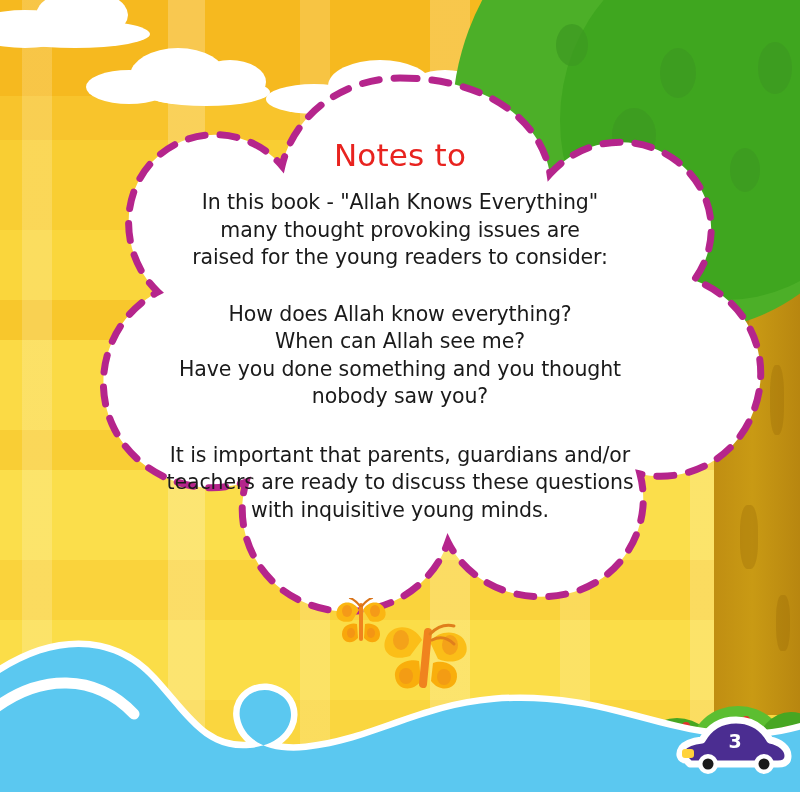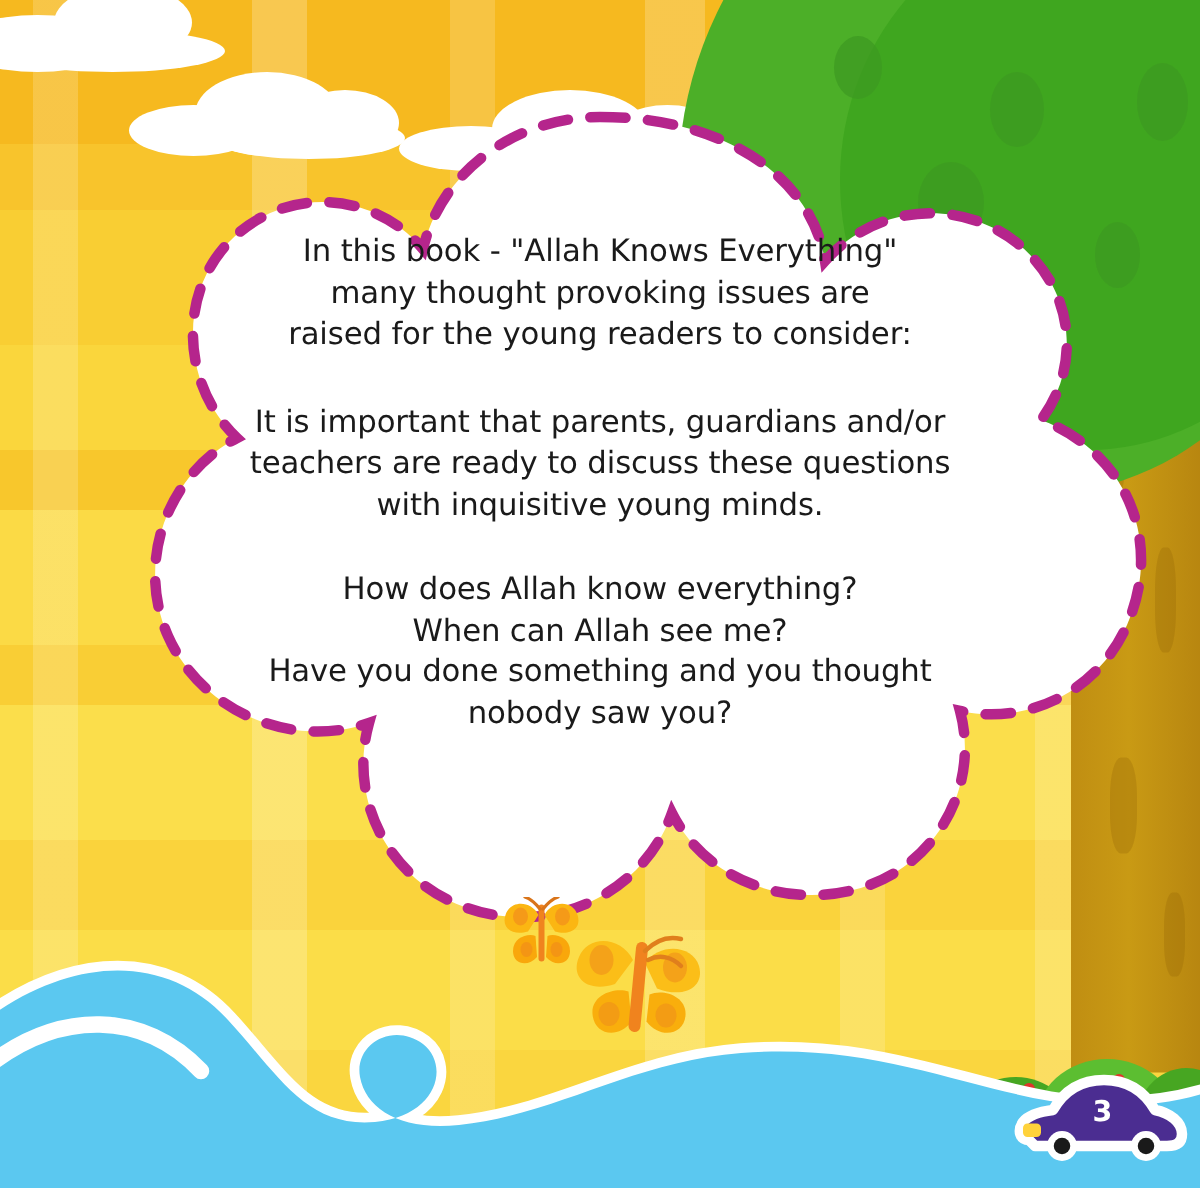--- a/index.html
+++ b/index.html
@@ -296,31 +296,32 @@
           C 170 54, 230 56, 264 96
           C 276 44, 326 8, 382 8
           Z"></path>
       </defs>
       <use href="#cloudpath" fill="#FFFFFF"></use>
       <use href="#cloudpath" fill="none" stroke="#B5258C" stroke-width="7" stroke-linecap="round" stroke-dasharray="17 15"></use>
     </svg>
 
     <div class="cloud-text">
       <h1 class="notes-title">
+        <span>Notes to</span>
       </h1>
       <p class="para p-intro">In this book - "Allah Knows Everything"
 many thought provoking issues are
 raised for the young readers to consider:</p>
-      <p class="para p-closing">It is important that parents, guardians and/or
-teachers are ready to discuss these questions
-with inquisitive young minds.</p>
       <p class="para p-questions">How does Allah know everything?
 When can Allah see me?
 Have you done something and you thought
 nobody saw you?</p>
+      <p class="para p-closing">It is important that parents, guardians and/or
+teachers are ready to discuss these questions
+with inquisitive young minds.</p>
     </div>
   </div>
 
   <div class="butterflies">
     <svg class="bfly" style="left:0px; top:0px;" width="62" height="52" viewBox="0 0 62 52" xmlns="http://www.w3.org/2000/svg">
       <path d="M29 12 C24 2, 10 2, 7 12 C4 21, 12 26, 22 23 Z" fill="#FBB612"></path>
       <path d="M33 12 C38 2, 52 2, 55 12 C58 21, 50 26, 40 23 Z" fill="#FBB612"></path>
       <path d="M27 26 C22 24, 12 27, 12 36 C12 45, 22 47, 28 40 Z" fill="#F9A70B"></path>
       <path d="M35 26 C40 24, 50 27, 50 36 C50 45, 40 47, 34 40 Z" fill="#F9A70B"></path>
       <ellipse cx="17" cy="13" rx="5" ry="6" fill="#F0831E" opacity="0.55"></ellipse>

